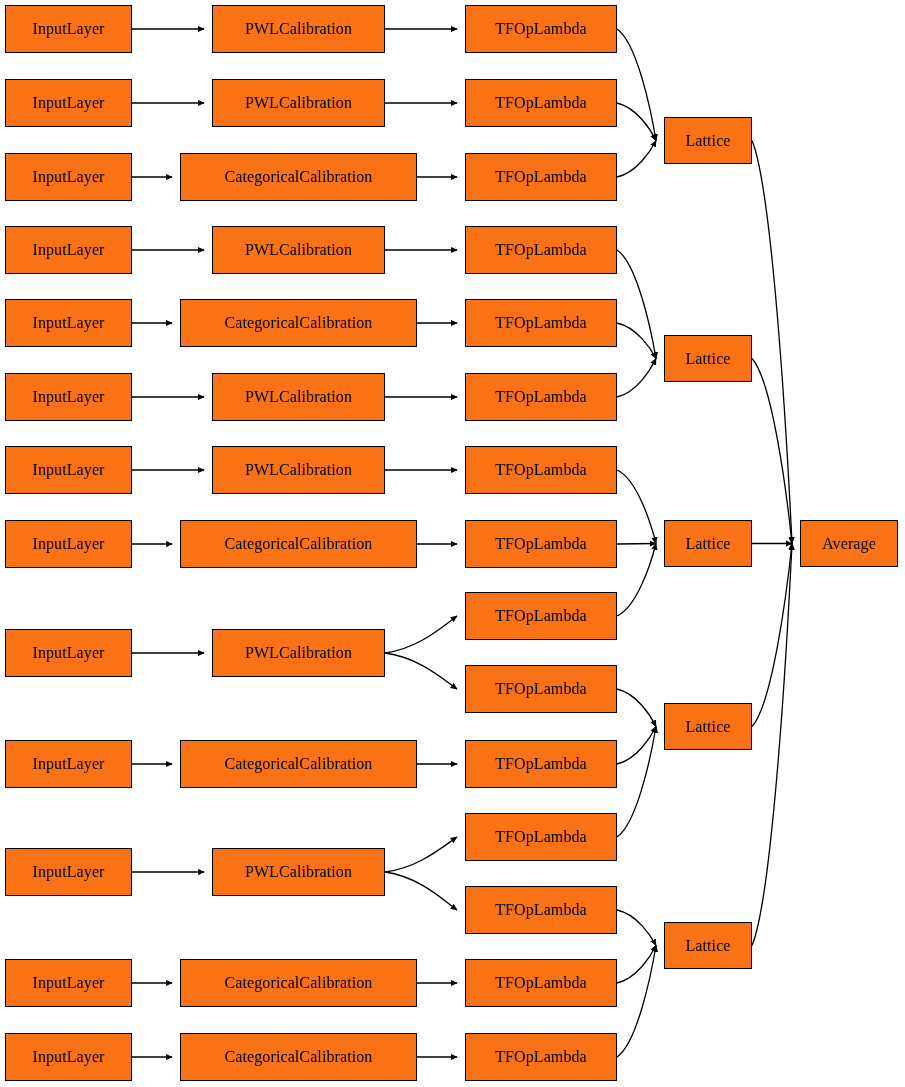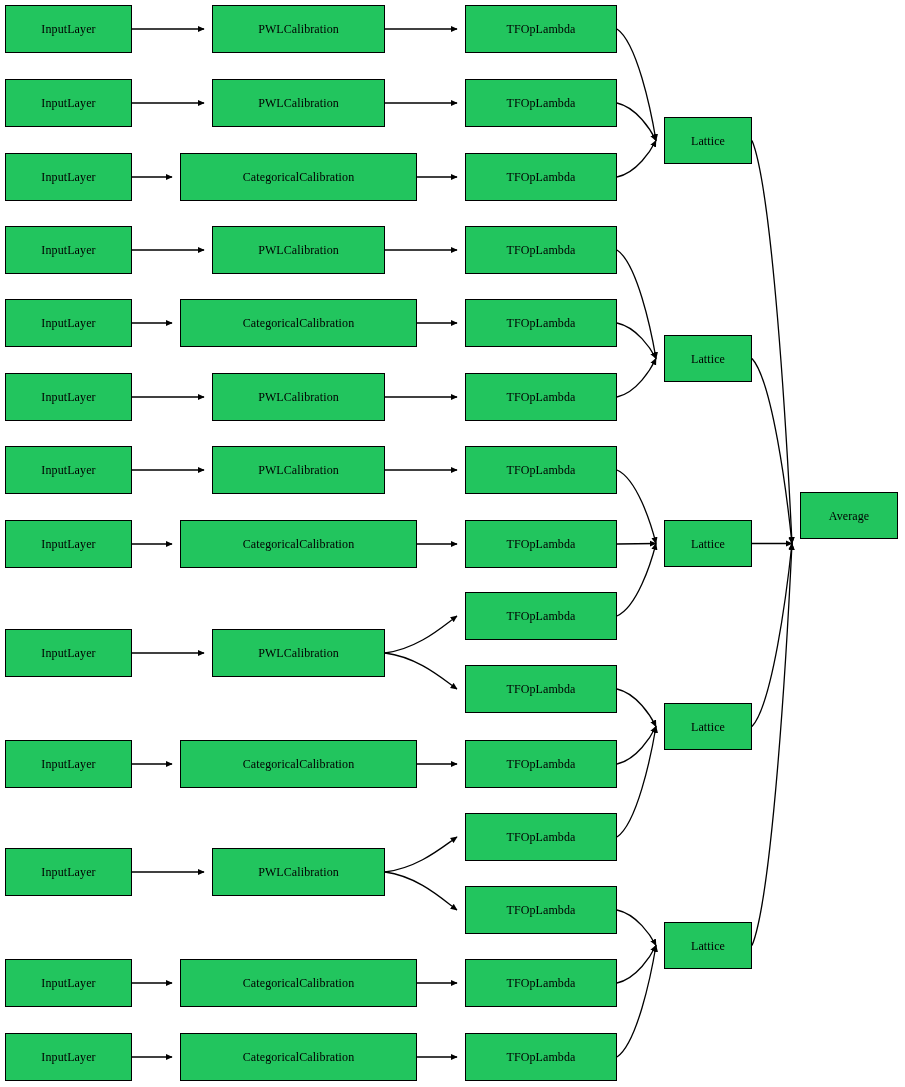--- a/index.html
+++ b/index.html
@@ -22,27 +22,27 @@
     position: absolute;
     left: 0;
     top: 0;
     width: 905px;
     height: 1087px;
     pointer-events: none;
   }
   .node {
     position: absolute;
     box-sizing: border-box;
-    background: #22c55e;
+    background: #f97316;
     border: 1px solid #000000;
     display: flex;
     align-items: center;
     justify-content: center;
     color: #000000;
-    font-size: 12px;
+    font-size: 16px;
     line-height: 1;
     white-space: nowrap;
     letter-spacing: 0.1px;
   }
   .node-label {
     display: block;
     padding: 0 4px;
   }
 </style>
 </head>
@@ -238,17 +238,17 @@
       </div>
       <div class="node" style="left: 664px; top: 520px; width: 88px; height: 47px;">
         <span class="node-label">Lattice</span>
       </div>
       <div class="node" style="left: 664px; top: 703px; width: 88px; height: 47px;">
         <span class="node-label">Lattice</span>
       </div>
       <div class="node" style="left: 664px; top: 922px; width: 88px; height: 47px;">
         <span class="node-label">Lattice</span>
       </div>
-      <div class="node" style="left: 800px; top: 492px; width: 98px; height: 47px;">
+      <div class="node" style="left: 800px; top: 520px; width: 98px; height: 47px;">
         <span class="node-label">Average</span>
       </div>
     </div>
 </div>
 
 </body></html>

